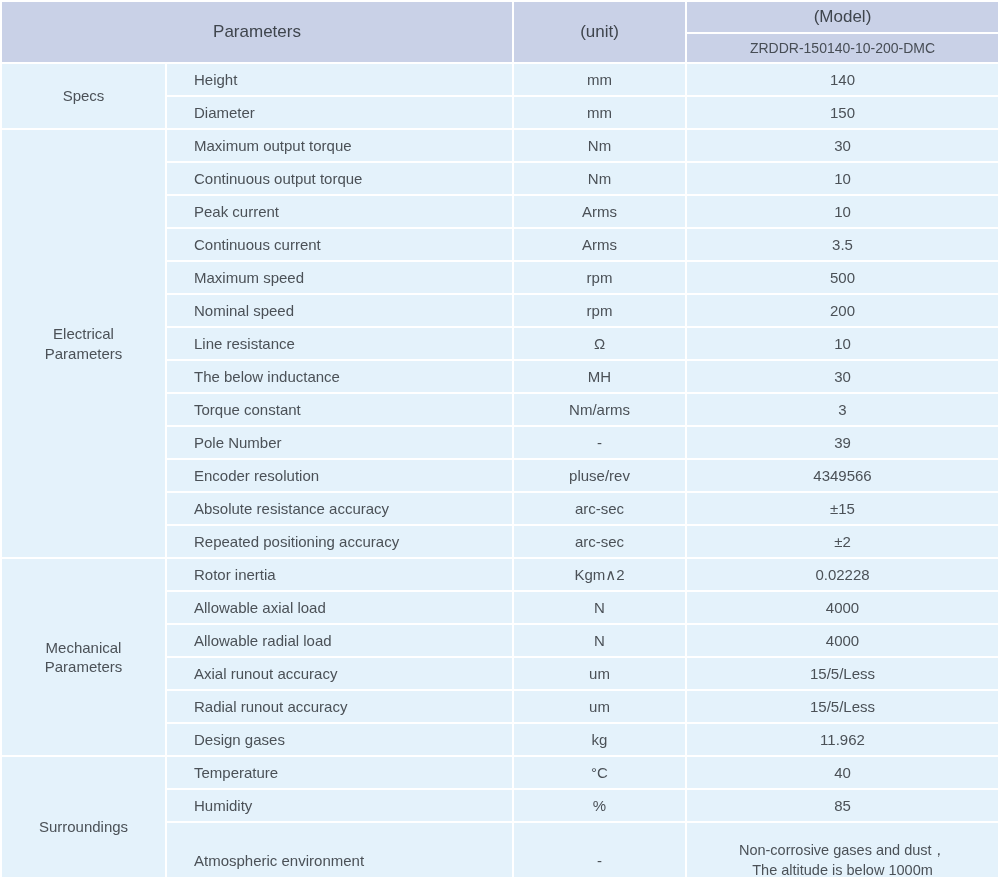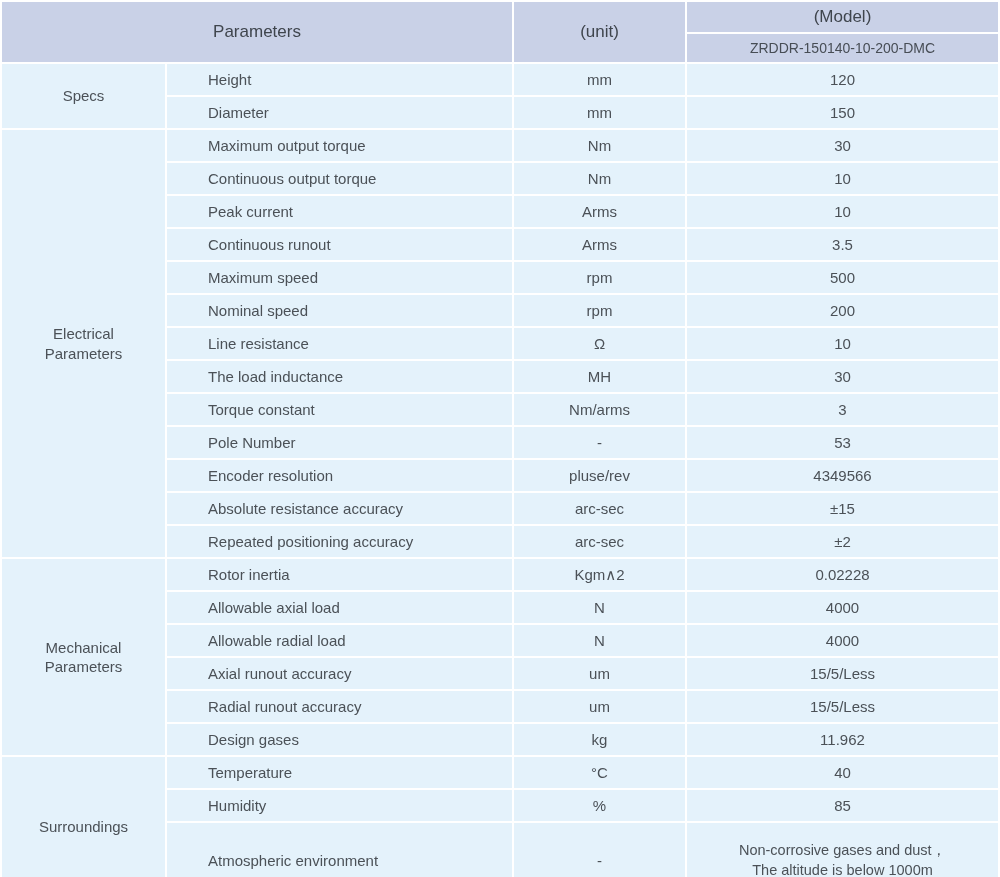--- a/index.html
+++ b/index.html
@@ -47,21 +47,21 @@
     text-align: center;
     height: 29px;
     overflow: hidden;
   }
   td.group {
     padding: 12px 25px;
     line-height: 1.3;
   }
   td.name {
     text-align: left;
-    padding-left: 41px;
+    padding-left: 27px;
   }
   td.multiline {
     white-space: pre-line;
     line-height: 1.4;
     font-size: 14.5px;
   }
   tr.tall td { height: 72px; }
 </style>
 </head>
 <body>
@@ -83,21 +83,21 @@
       <th>(Model)</th>
     </tr>
     <tr class="hdr2">
       <th class="model-value">ZRDDR-150140-10-200-DMC</th>
     </tr>
 
     <tr>
       <td class="group" rowspan="2">Specs</td>
       <td class="name">Height</td>
       <td>mm</td>
-      <td>120</td>
+      <td>140</td>
     </tr>
     <tr>
       <td class="name">Diameter</td>
       <td>mm</td>
       <td>150</td>
     </tr>
 
     <tr>
       <td class="group" rowspan="13">Electrical Parameters</td>
       <td class="name">Maximum output torque</td>
@@ -108,53 +108,53 @@
       <td class="name">Continuous output torque</td>
       <td>Nm</td>
       <td>10</td>
     </tr>
     <tr>
       <td class="name">Peak current</td>
       <td>Arms</td>
       <td>10</td>
     </tr>
     <tr>
-      <td class="name">Continuous runout</td>
+      <td class="name">Continuous current</td>
       <td>Arms</td>
       <td>3.5</td>
     </tr>
     <tr>
       <td class="name">Maximum speed</td>
       <td>rpm</td>
       <td>500</td>
     </tr>
     <tr>
       <td class="name">Nominal speed</td>
       <td>rpm</td>
       <td>200</td>
     </tr>
     <tr>
       <td class="name">Line resistance</td>
       <td>Ω</td>
       <td>10</td>
     </tr>
     <tr>
-      <td class="name">The load inductance</td>
+      <td class="name">The below inductance</td>
       <td>MH</td>
       <td>30</td>
     </tr>
     <tr>
       <td class="name">Torque constant</td>
       <td>Nm/arms</td>
       <td>3</td>
     </tr>
     <tr>
       <td class="name">Pole Number</td>
       <td>-</td>
-      <td>53</td>
+      <td>39</td>
     </tr>
     <tr>
       <td class="name">Encoder resolution</td>
       <td>pluse/rev</td>
       <td>4349566</td>
     </tr>
     <tr>
       <td class="name">Absolute resistance accuracy</td>
       <td>arc-sec</td>
       <td>±15</td>

